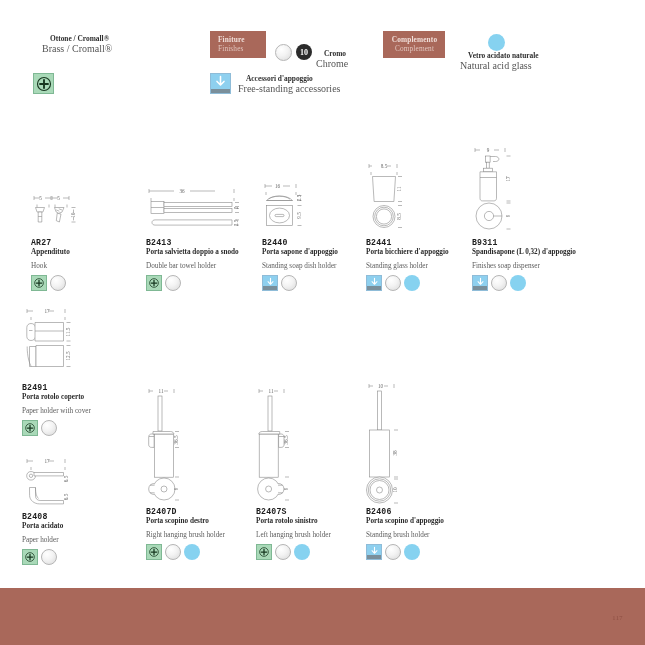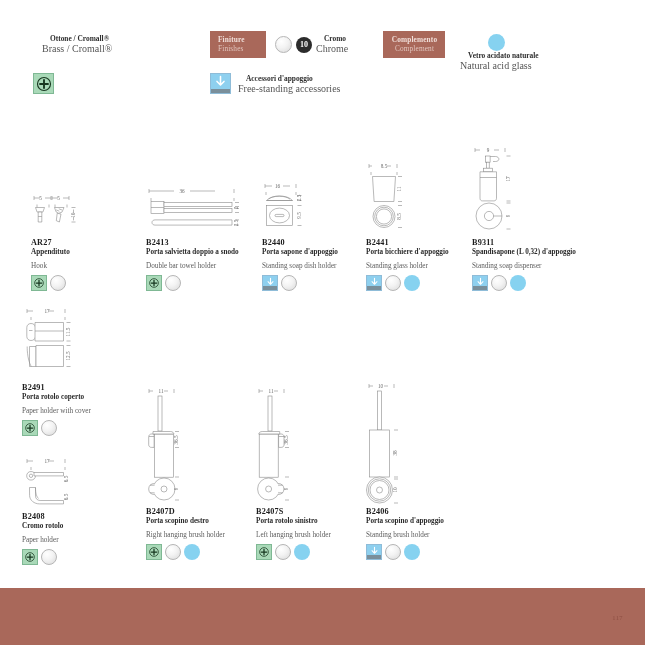--- a/index.html
+++ b/index.html
@@ -70,21 +70,21 @@
   .legend-icon-big { width:21px; height:21px; }
   .legend-icon-big.fix-icon svg { transform:scale(1.25); }
   .legend-icon-big.stand-icon svg { left:3px; top:2px; transform:scale(1.2); }
 
   
   .product { position:absolute; }
 
   .draw { position:relative; }
   .draw svg { display:block; overflow:visible; }
 
-  .code { font-size:8.2px; font-weight:bold; color:#1d1d1d; letter-spacing:.2px; }
+  .code { font-size:8.2px; font-weight:bold; color:#1d1d1d; letter-spacing:.2px;font-family:Liberation Mono, monospace; }
   .name-it { font-size:7.2px; font-weight:bold; color:#2b2b2b; white-space:nowrap; margin-top:1px; }
   .name-en { font-size:7.2px; color:#5c5c5c; white-space:nowrap; margin-top:6px; }
 
   .icons { display:flex; align-items:center; gap:3px; margin-top:5px; }
   .icons .sw { width:16px; height:16px; }
 
   
   .dim { font-size:5.2px; fill:#6b6b6b; font-family:"Liberation Serif", serif; }
 
   
@@ -110,21 +110,21 @@
   </div>
 
   <div class="legend-row" style="left:210px; top:31px;">
     <div class="tag" style="min-width:56px;">
       <div>Finiture</div>
       <div class="en">Finishes</div>
     </div>
     <div style="display:flex; align-items:center; margin-left:9px; padding-top:3px;">
       <span class="sw sw-chrome"></span>
       <span class="chrome-badge" style="margin-left:4px;">10</span>
-      <span class="tag-text" style="margin-left:4px; padding-top:0;">
+      <span class="tag-text" style="margin-left:4px; padding-top:0;margin-top:15px;">
         <span style="display:block;" class="it">Cromo</span>
         <span style="display:block;" class="en">Chrome</span>
       </span>
     </div>
   </div>
 
   <div class="legend-row" style="left:383px; top:31px;">
     <div class="tag" style="min-width:62px;text-align:center;">
       <div>Complemento</div>
       <div class="en">Complement</div>
@@ -335,21 +335,21 @@
         <path d="M34.5 12h4M34.5 57h4"></path>
         <path d="M34.5 59h4M34.5 85h4"></path>
       </g>
       <text class="dim" x="16" y="7.8" text-anchor="middle">9</text>
       <text class="dim" x="37.5" y="35" text-anchor="middle" transform="rotate(-90 37.5 35)">17</text>
       <text class="dim" x="37.5" y="72" text-anchor="middle" transform="rotate(-90 37.5 72)">9</text>
     </svg>
   </div>
   <div class="code">B9311</div>
   <div class="name-it">Spandisapone (L 0,32) d'appoggio</div>
-  <div class="name-en">Standing soap dispenser</div>
+  <div class="name-en">Finishes soap dispenser</div>
   <div class="icons">
     <span class="stand-icon">
       <span class="base"></span>
       <svg width="11" height="11" viewBox="0 0 13 13" style="left:2px;top:1px;">
           <path d="M6.5 1.5v6.2M3.6 5.6l2.9 3 2.9-3" fill="none" stroke="#ffffff" stroke-width="1.3" stroke-linecap="round" stroke-linejoin="round"></path>
         </svg>
     </span>
     <span class="sw sw-chrome"></span>
     <span class="sw sw-glass"></span>
   </div>
@@ -408,21 +408,21 @@
 
         <path d="M7.5 32.5h6v8.6c0 2.5 2 4.4 4.6 4.4h23.4v3.4H17.6c-5.4 0-10-3.6-10-8.6z" fill="#fff"></path>
         <path d="M13.5 32.5c0 6 1 9 3 11"></path>
       </g>
       <text class="dim" x="25" y="7.8" text-anchor="middle">17</text>
       <text class="dim" x="46" y="24" text-anchor="middle" transform="rotate(-90 46 24)">6.5</text>
       <text class="dim" x="46" y="42" text-anchor="middle" transform="rotate(-90 46 42)">6.5</text>
     </svg>
   </div>
   <div class="code">B2408</div>
-  <div class="name-it">Cromo rotolo</div>
+  <div class="name-it">Porta acidato</div>
   <div class="name-en">Paper holder</div>
   <div class="icons">
     <span class="fix-icon">
       <svg width="10" height="10" viewBox="0 0 12 12">
           <circle cx="6" cy="6" r="5.2" fill="none" stroke="#17361f" stroke-width="0.9"></circle>
           <path d="M6 2.8v6.4M2.8 6h6.4" stroke="#17361f" stroke-width="1.5" stroke-linecap="round"></path>
         </svg>
     </span>
     <span class="sw sw-chrome"></span>
   </div>

